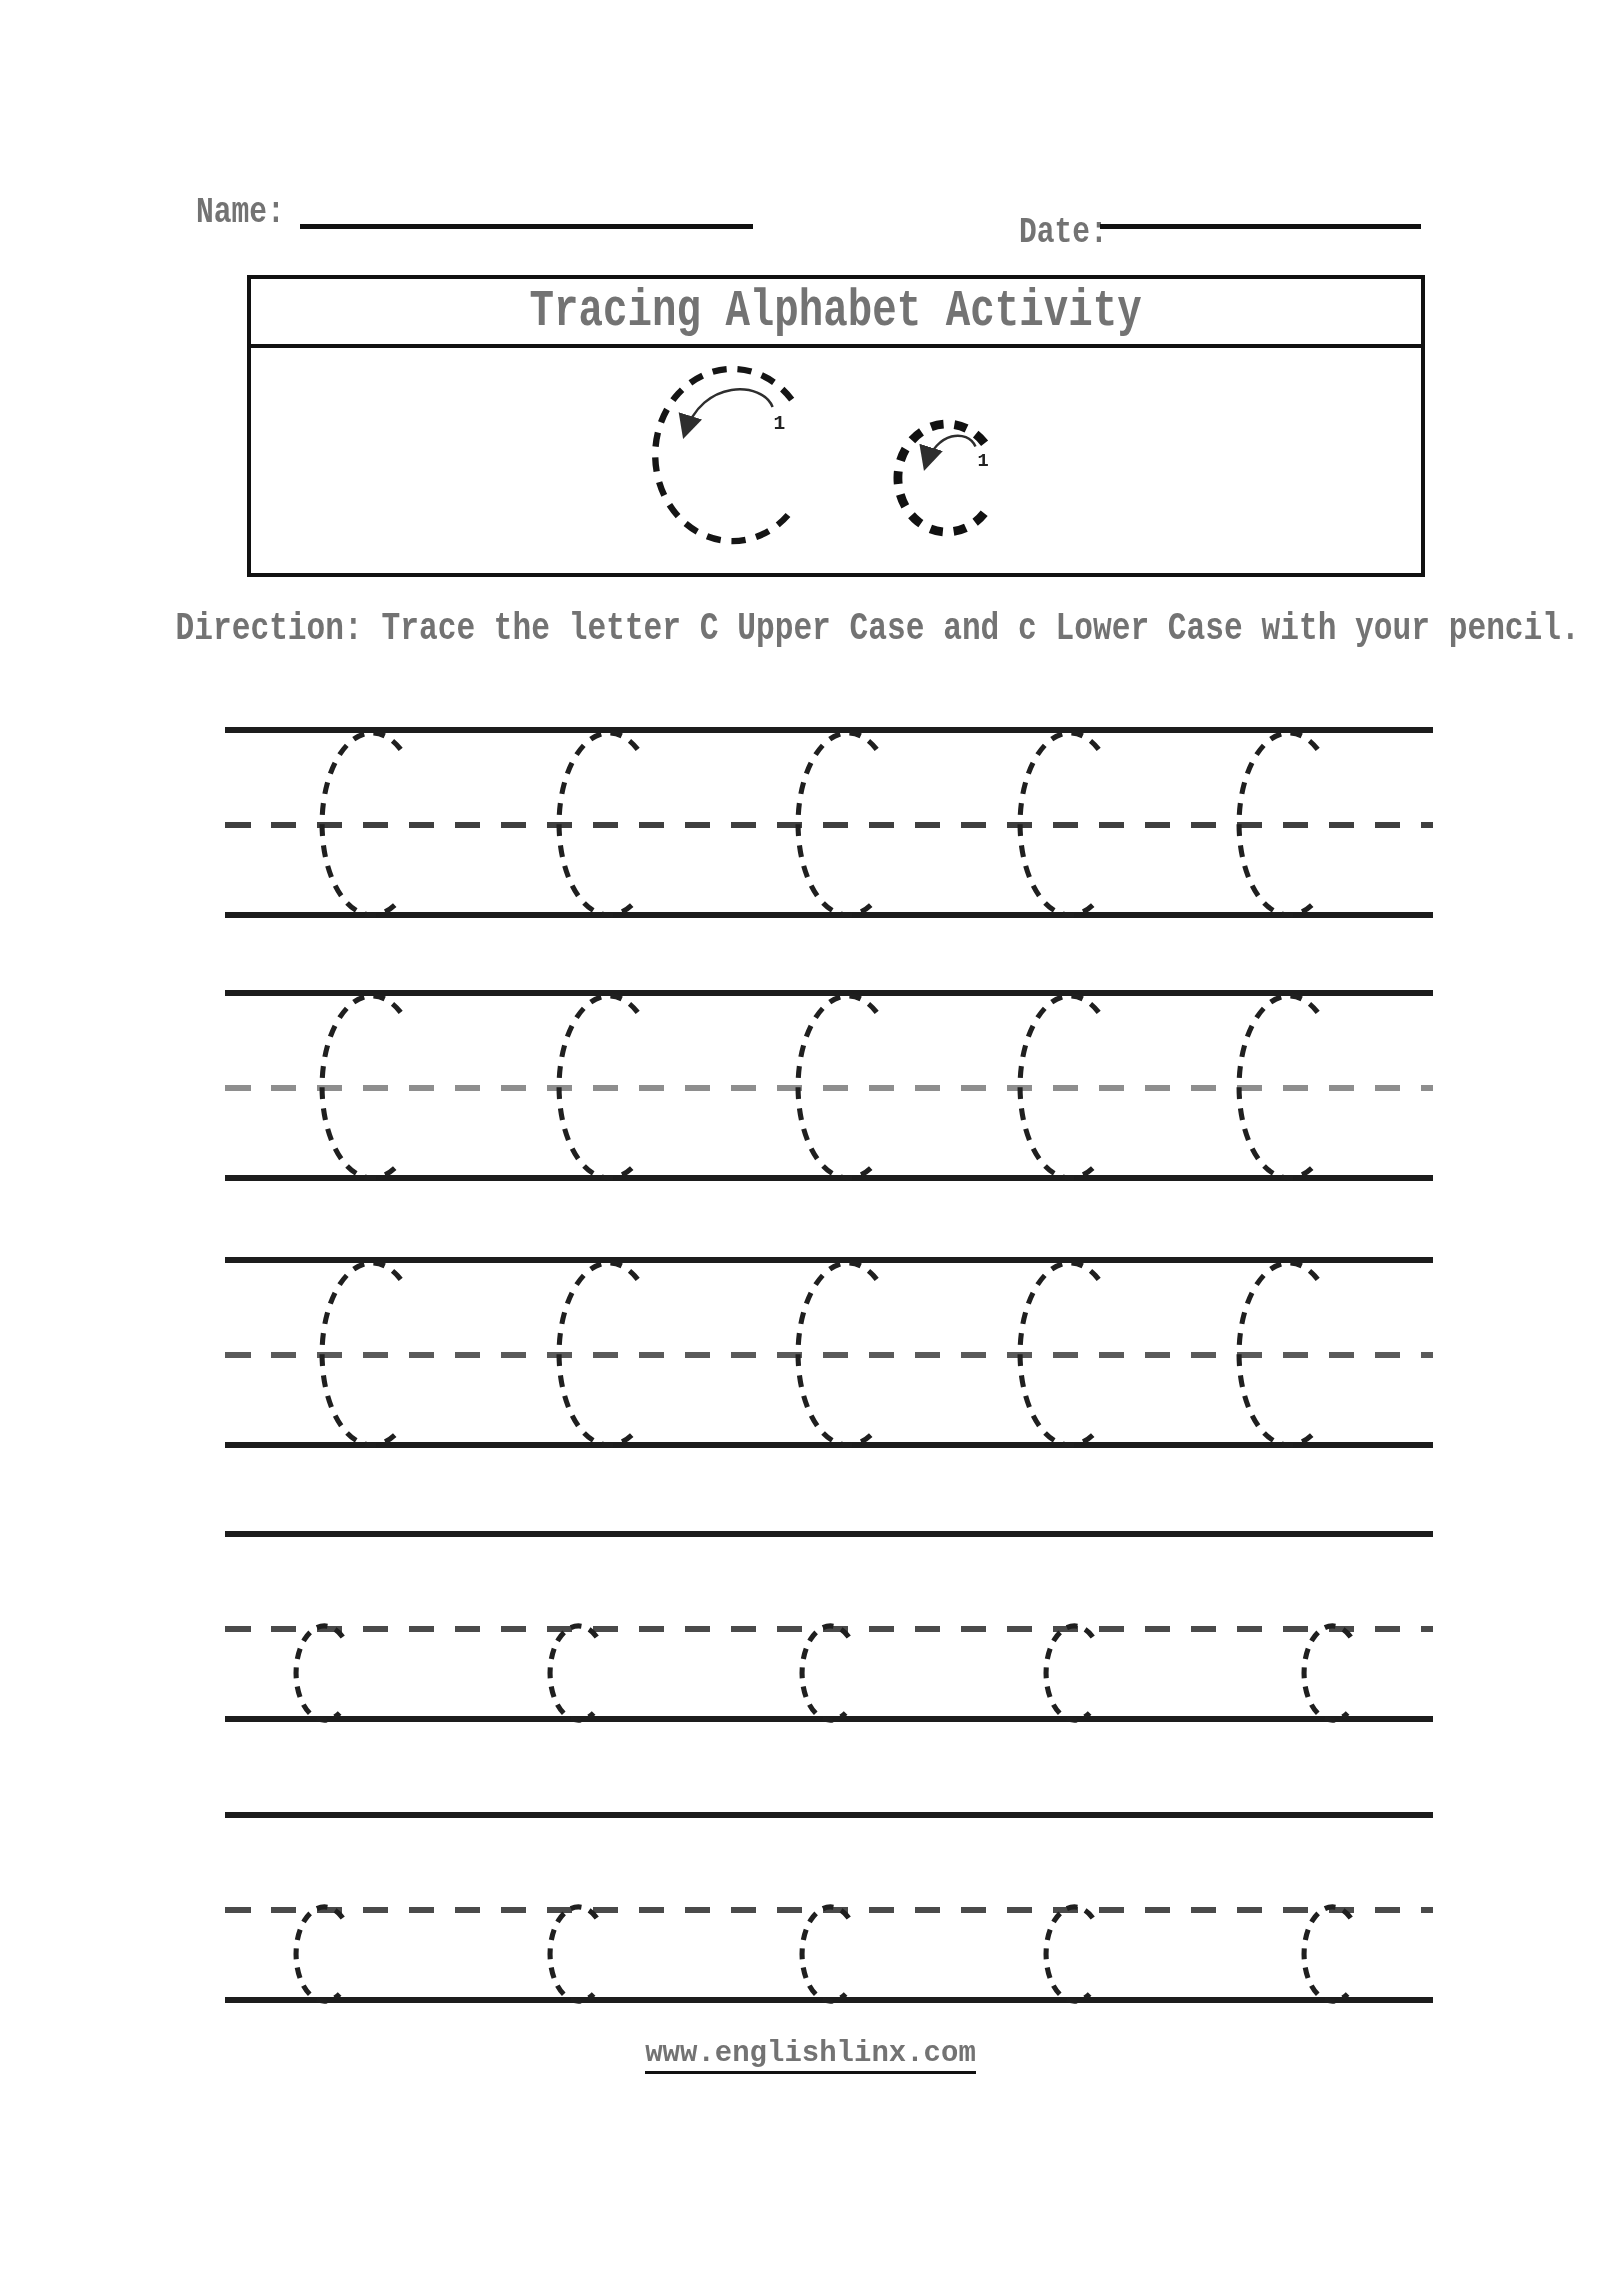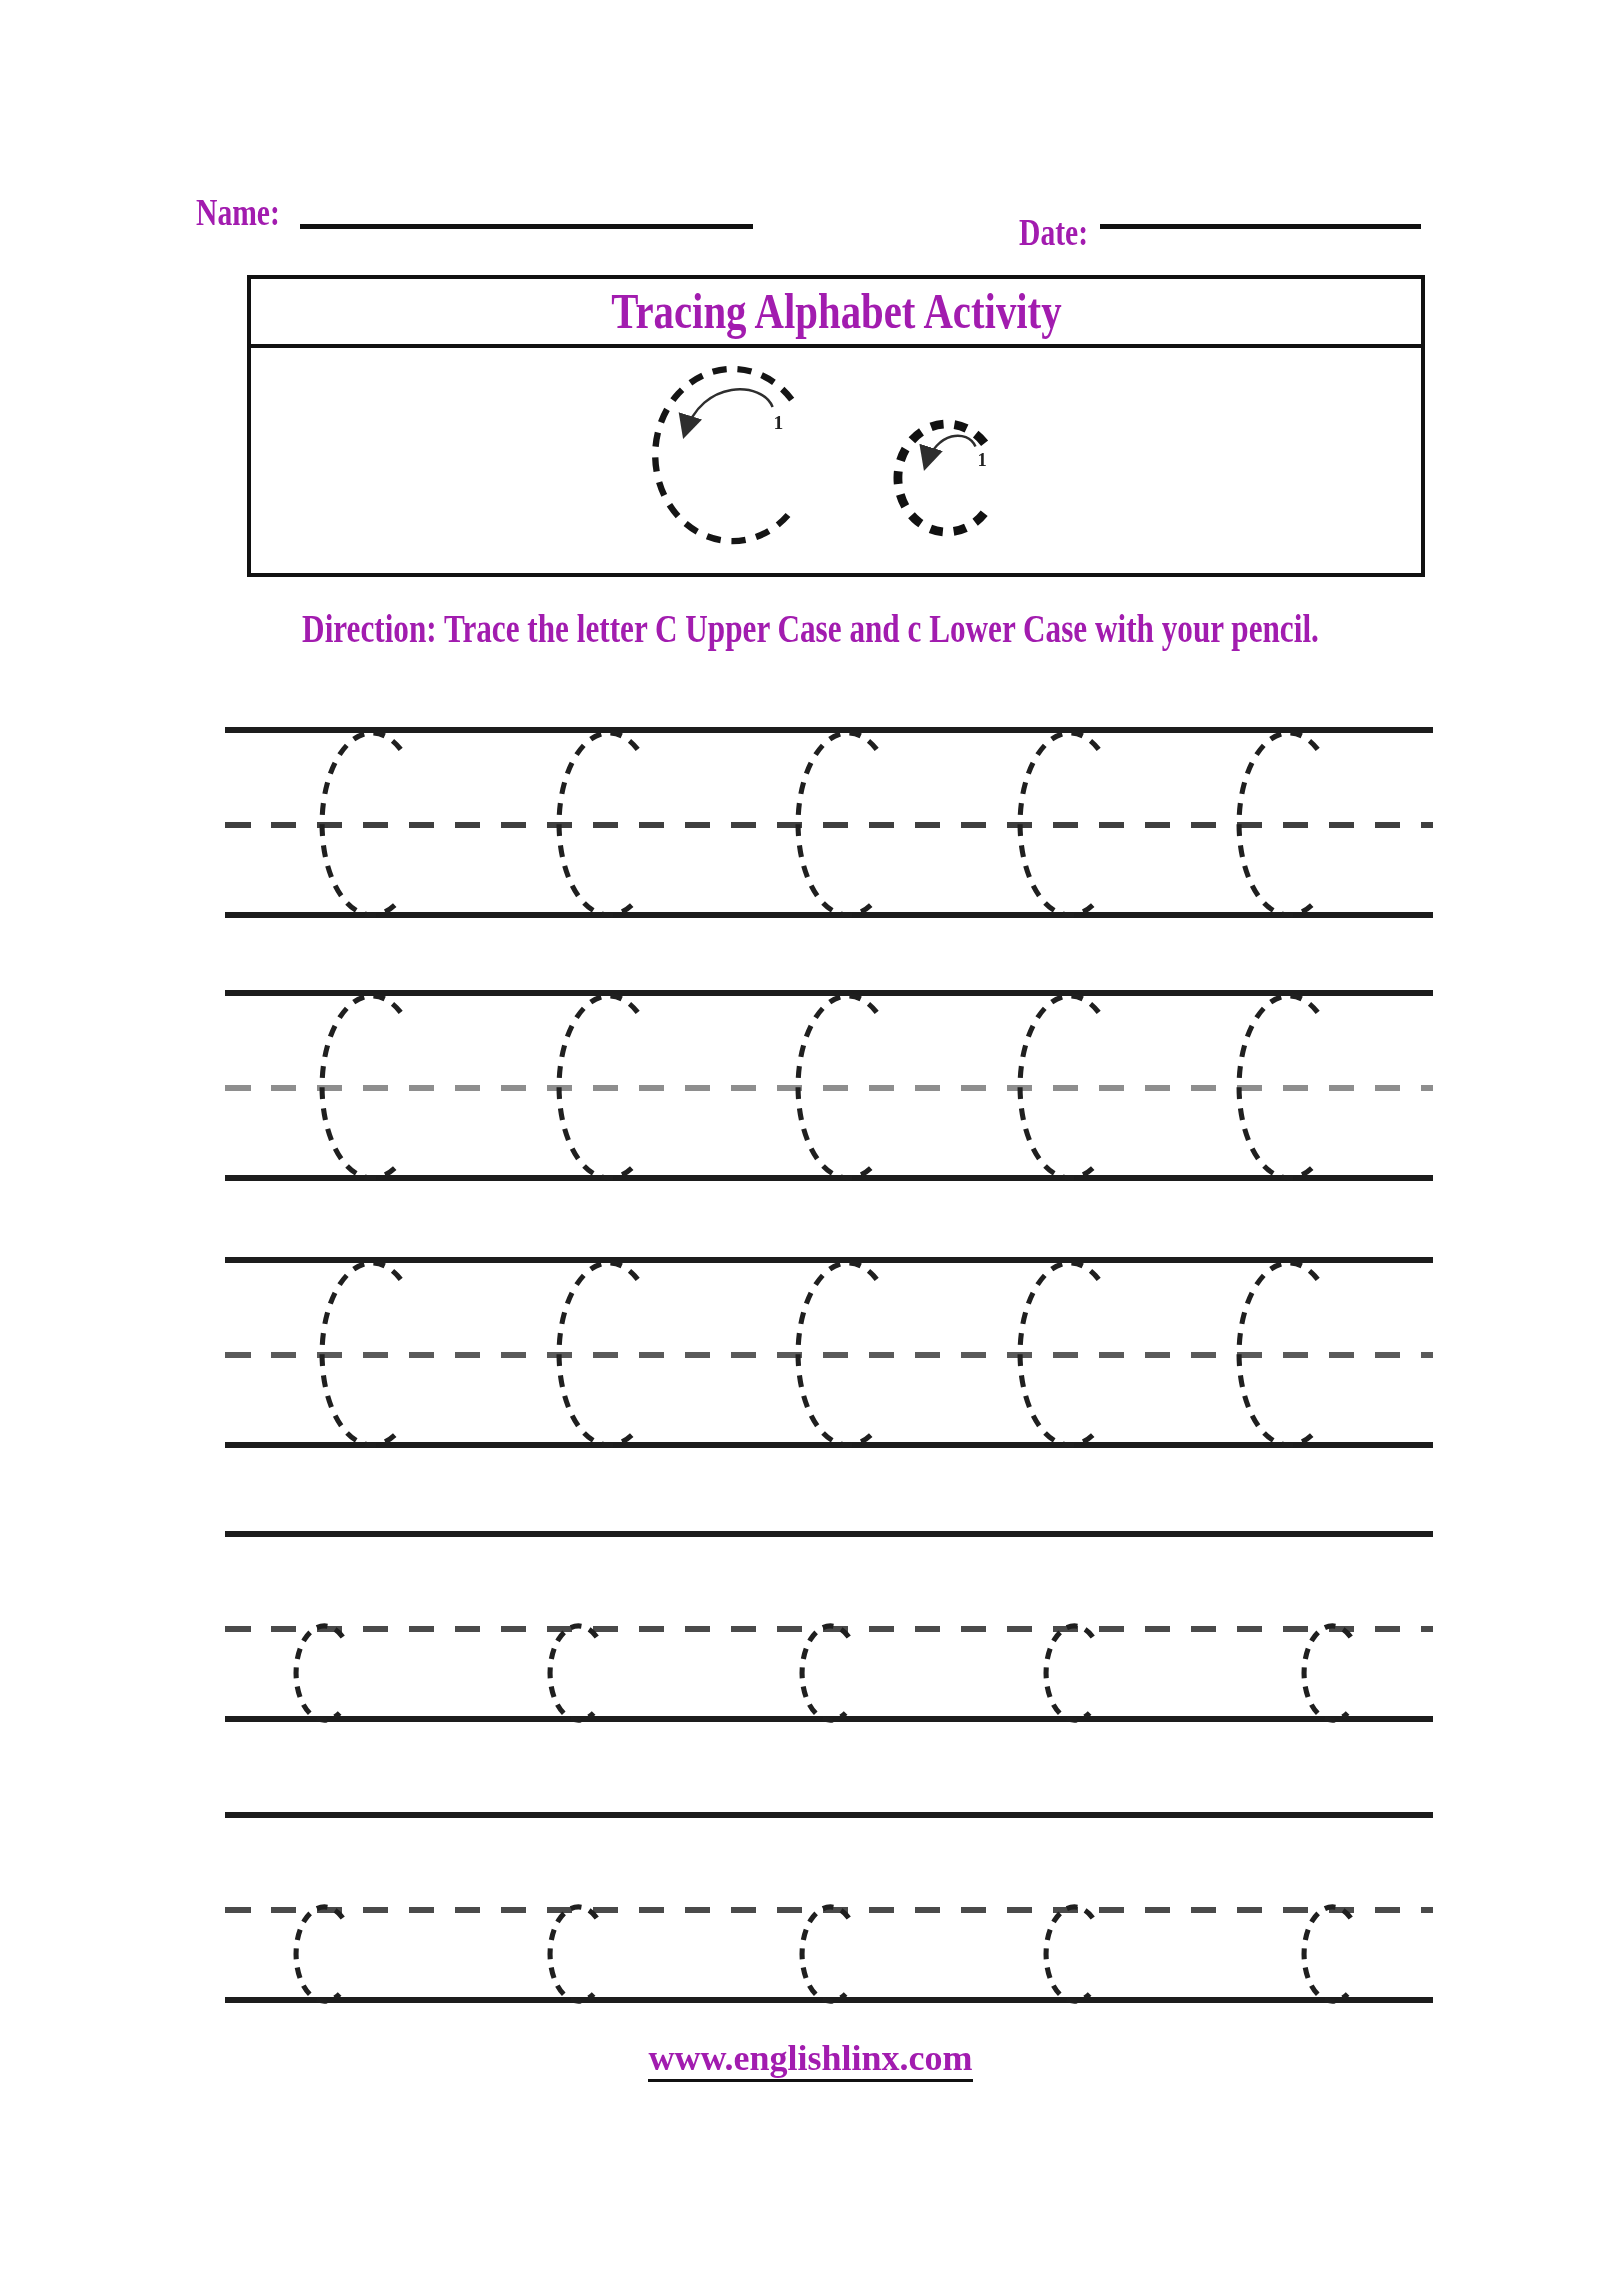--- a/index.html
+++ b/index.html
@@ -1,21 +1,21 @@
 <!DOCTYPE html>
 <html><head>
 <meta charset="utf-8">
 <style>
   html,body{margin:0;padding:0;background:#ffffff;}
   .page{
     position:relative;
     width:1621px;height:2293px;
     background:#ffffff;
-    font-family:Liberation Serif, serif;
-    color:#a21caf;
+    font-family:Liberation Mono, monospace;
+    color:#737373;
     overflow:hidden;
   }
   .condensed{
     display:inline-block;
     transform:scaleX(0.8);
     white-space:nowrap;
   }
   .hdr-label{
     position:absolute;
     font-weight:bold;
@@ -66,21 +66,21 @@
   .trace-row .mid-line{
     position:absolute;left:0;top:95px;width:100%;height:5.9px;
   }
   .trace-row svg{position:absolute;}
   .footer{
     position:absolute;
     left:0;top:2037px;width:1621px;
     text-align:center;
   }
   .footer span{
-    font-weight:bold;font-size:36px;
+    font-weight:bold;font-size:29px;
     border-bottom:3.9px solid #111;
     padding-bottom:1px;
   }
 </style>
 </head>
 <body>
 
 <div class="page">
 
   <div class="hdr-label" style="left:196px;top:194px;">

